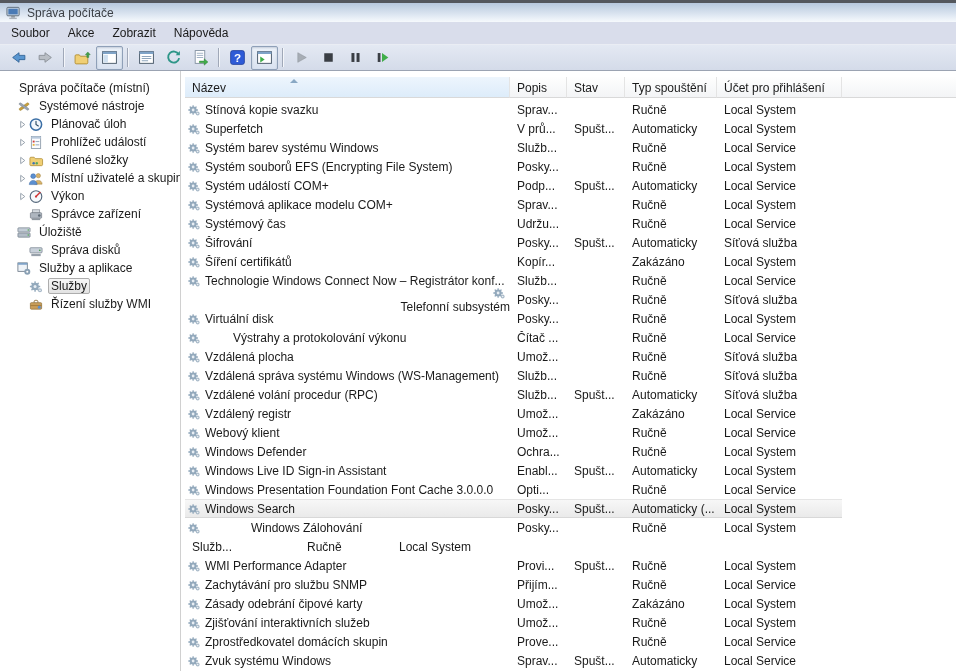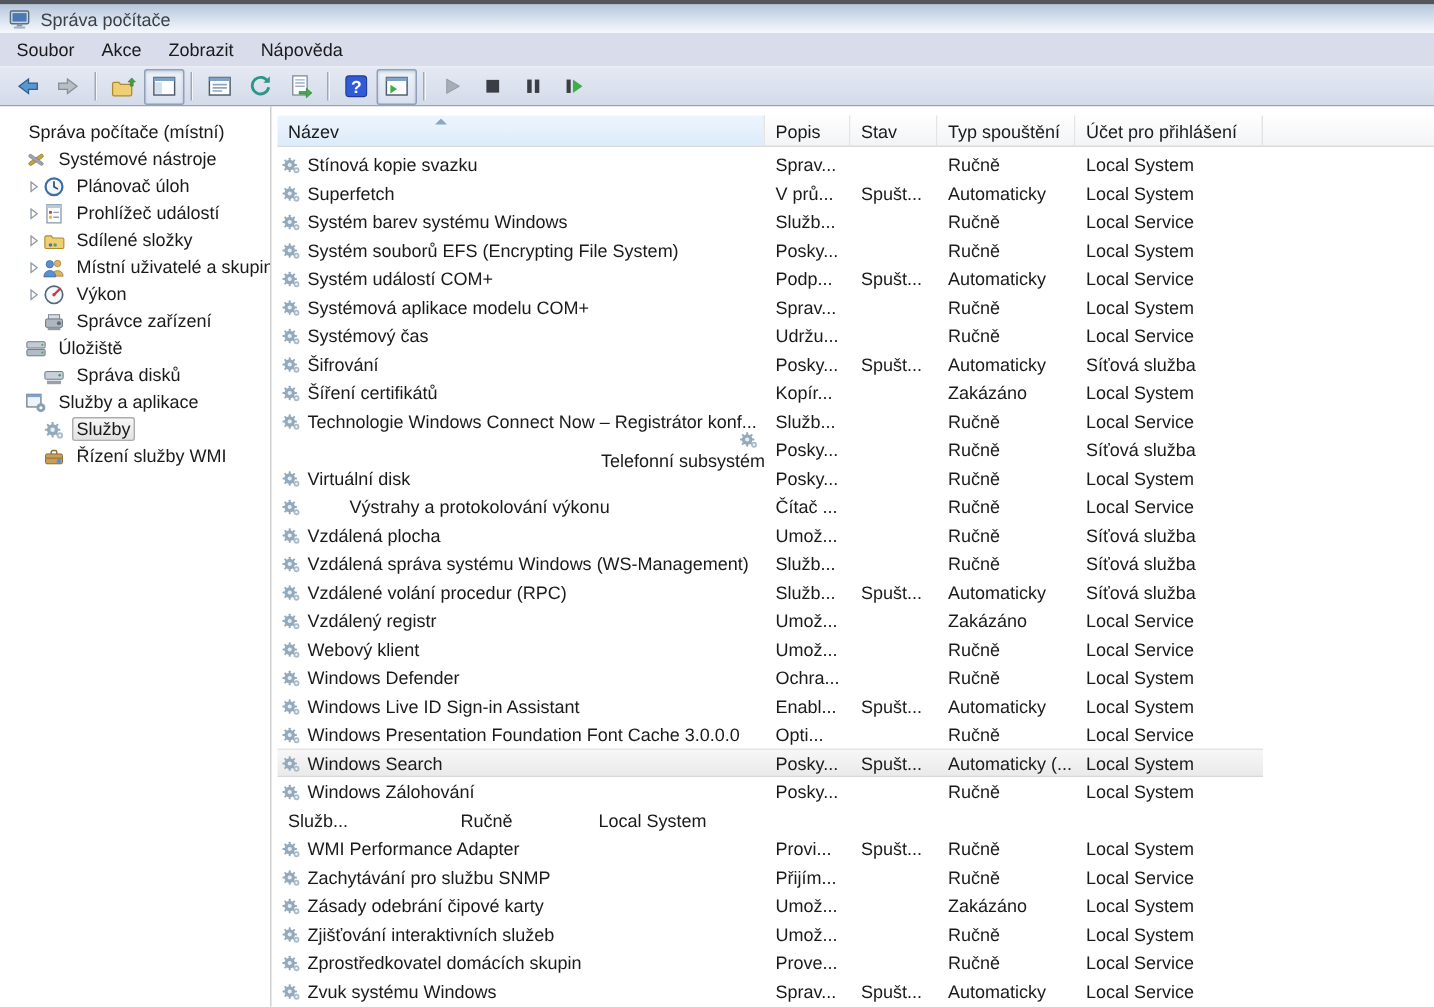--- a/index.html
+++ b/index.html
@@ -655,21 +655,21 @@
                 <use href="#sym-gear"></use>
               </svg>
               <span>Windows Search</span>
             </div>
             <div class="cell c1" style="width: 57px;">Posky...</div>
             <div class="cell c2" style="width: 58px;">Spušt...</div>
             <div class="cell c3" style="width: 92px;">Automaticky (...</div>
             <div class="cell c4" style="width: 125px;">Local System</div>
           </div>
           <div class="lrow">
-            <div class="cell c0" style="width: 325px;">
+            <div class="cell c0" style="width: 325px; gap: 46px;">
               <svg class="gear-sm">
                 <use href="#sym-gear"></use>
               </svg>
               <span>Windows Zálohování</span>
             </div>
             <div class="cell c1" style="width: 57px;">Posky...</div>
             <div class="cell c2" style="width: 58px;"></div>
             <div class="cell c3" style="width: 92px;">Ručně</div>
             <div class="cell c4" style="width: 125px;">Local System</div>
           </div>

